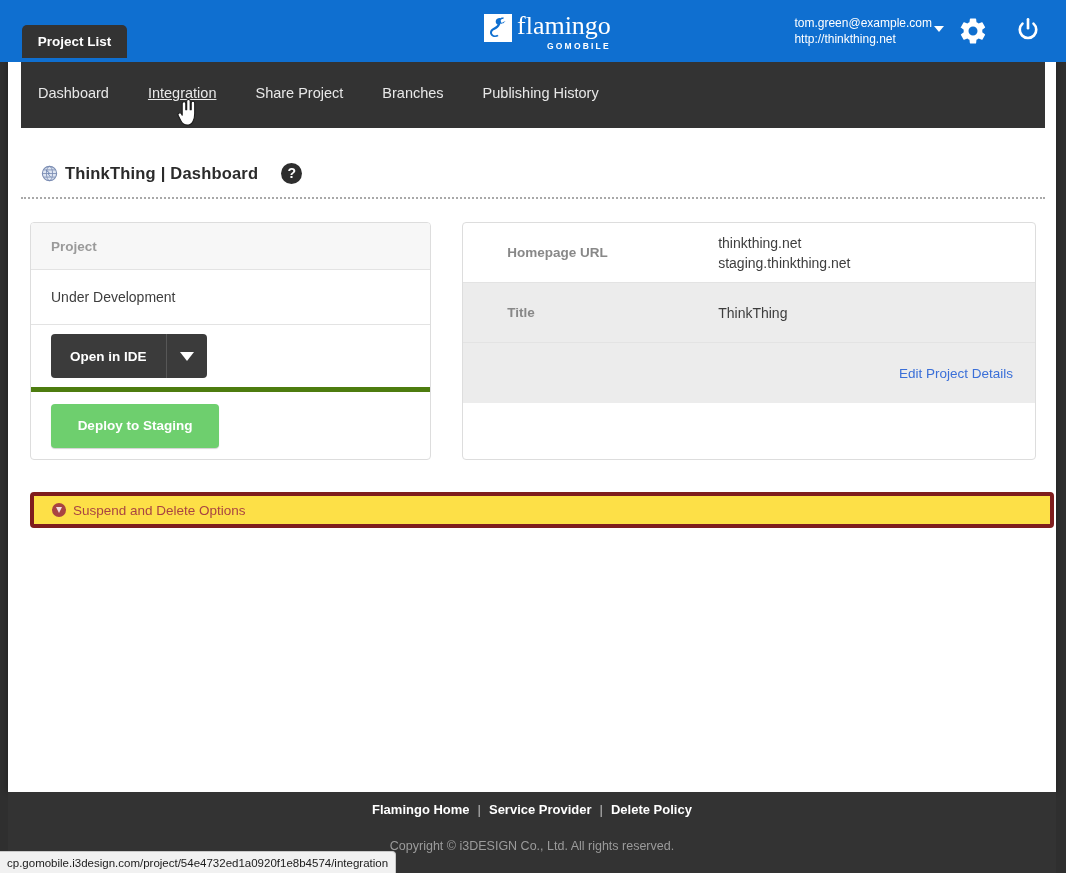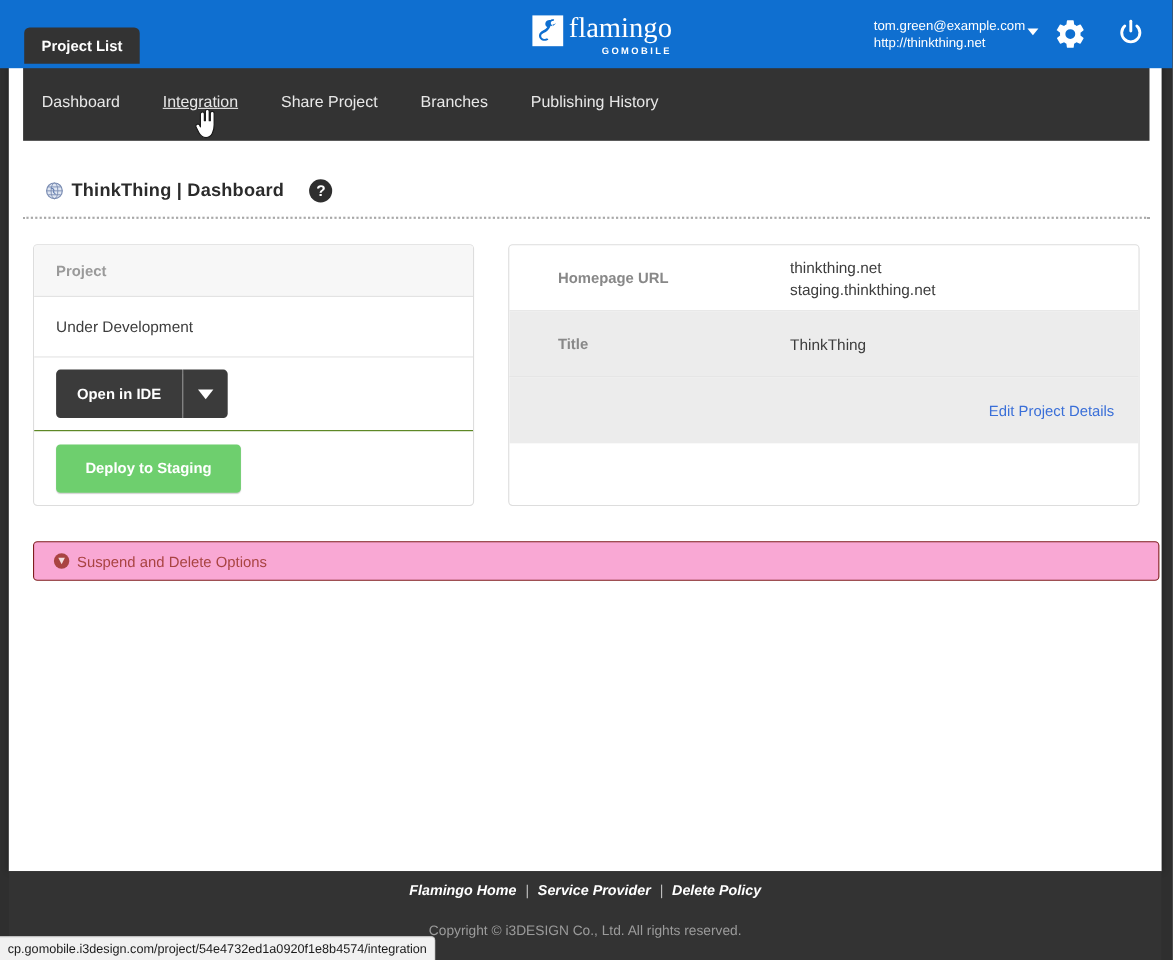--- a/index.html
+++ b/index.html
@@ -215,21 +215,21 @@
     color: #3d3d3d;
     border-bottom: 1px solid #e3e3e3;
     background: #fff;
   }
 
   .btn-row {
     height: 67px;
     display: flex;
     align-items: center;
     padding-left: 20px;
-    border-bottom: 1px solid #4d7c0f;
+    border-bottom: 5px solid #4d7c0f;
   }
   .btn-row.last { border-bottom: none; }
 
   .btn-ide-group { display: flex; }
   .btn-ide {
     background: #3b3b3b;
     color: #ffffff;
     font-size: 13.5px;
     font-weight: bold;
     border: none;
@@ -300,22 +300,22 @@
     color: #3a6fd8;
     font-size: 13.5px;
     cursor: pointer;
   }
 
   
   .alert {
     position: absolute;
     left: 22px; top: 434px;
     width: 1024px; height: 36px;
-    background: #f9a8d4;
-    border: 1px solid #7f1d1d;
+    background: #fde047;
+    border: 4px solid #7f1d1d;
     border-radius: 4px;
     display: flex;
     align-items: center;
     padding-left: 18px;
     cursor: pointer;
   }
   .alert-icon {
     width: 14px; height: 14px;
     border-radius: 50%;
     background: #a94442;
@@ -344,21 +344,20 @@
     text-align: center;
     padding-top: 10px;
   }
   .footer-links {
     font-size: 13px;
     font-weight: bold;
     display: flex;
     justify-content: center;
     align-items: flex-start;
     gap: 0;
-    font-style: italic;
   }
   .footer-links span.sep {
     color: #bdbdbd;
     font-weight: normal;
     margin: 0 8px;
   }
   .footer-links a {
     color: #ffffff;
     text-decoration: none;
     cursor: pointer;

